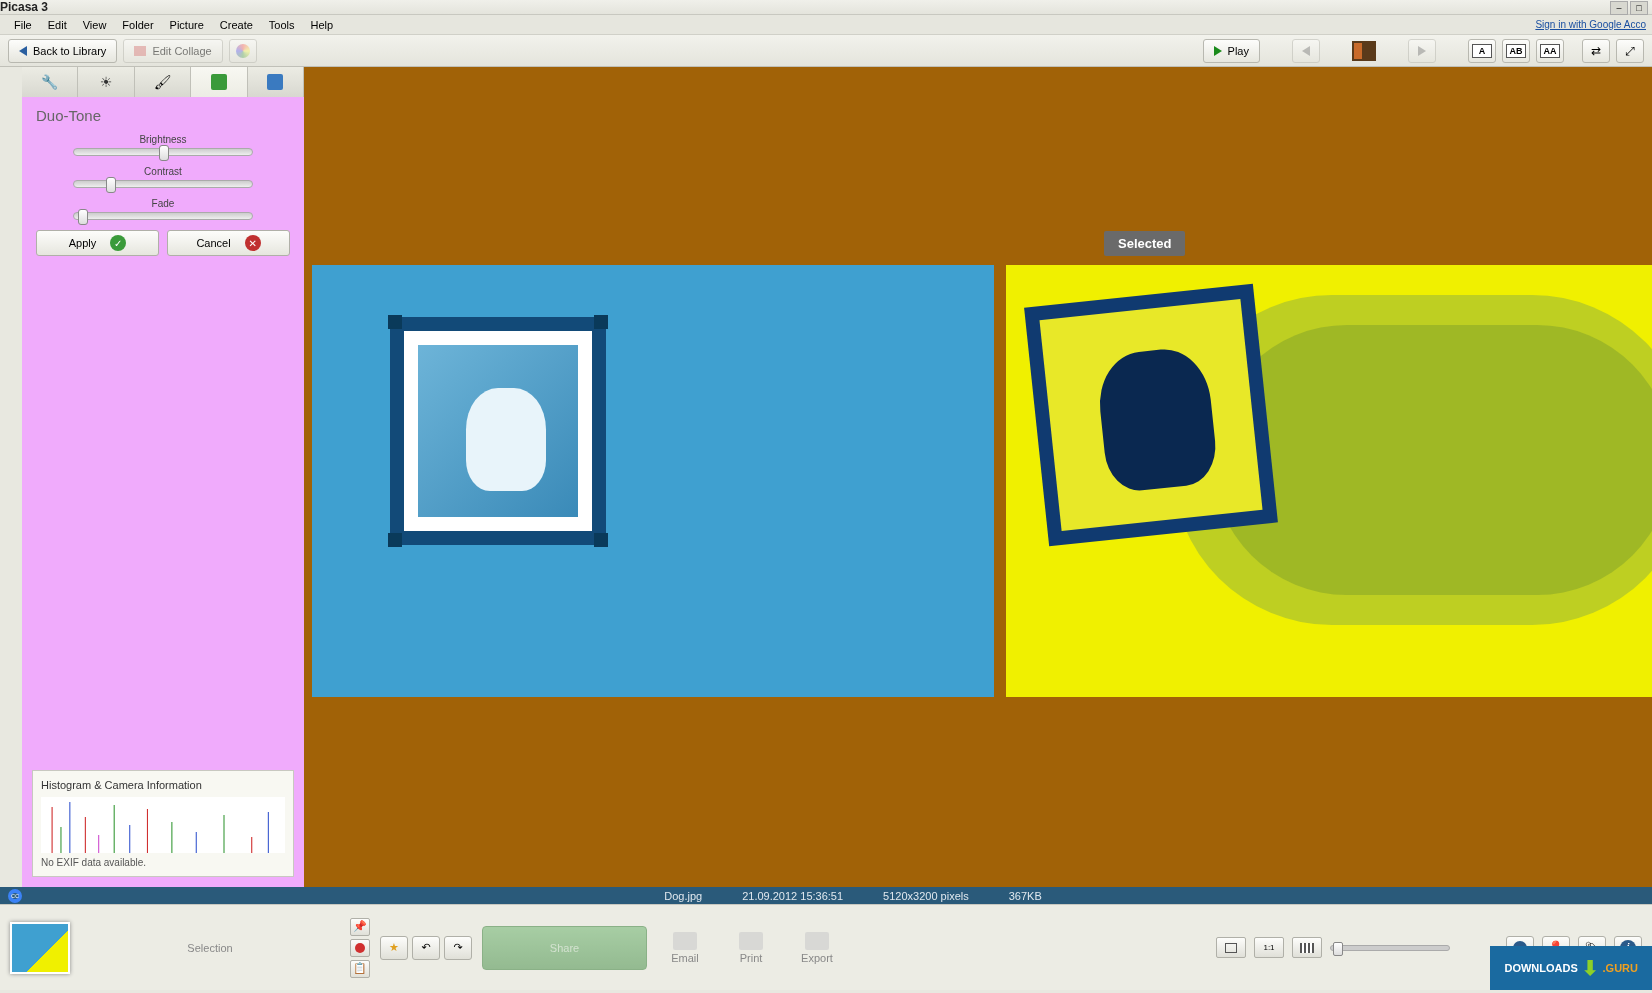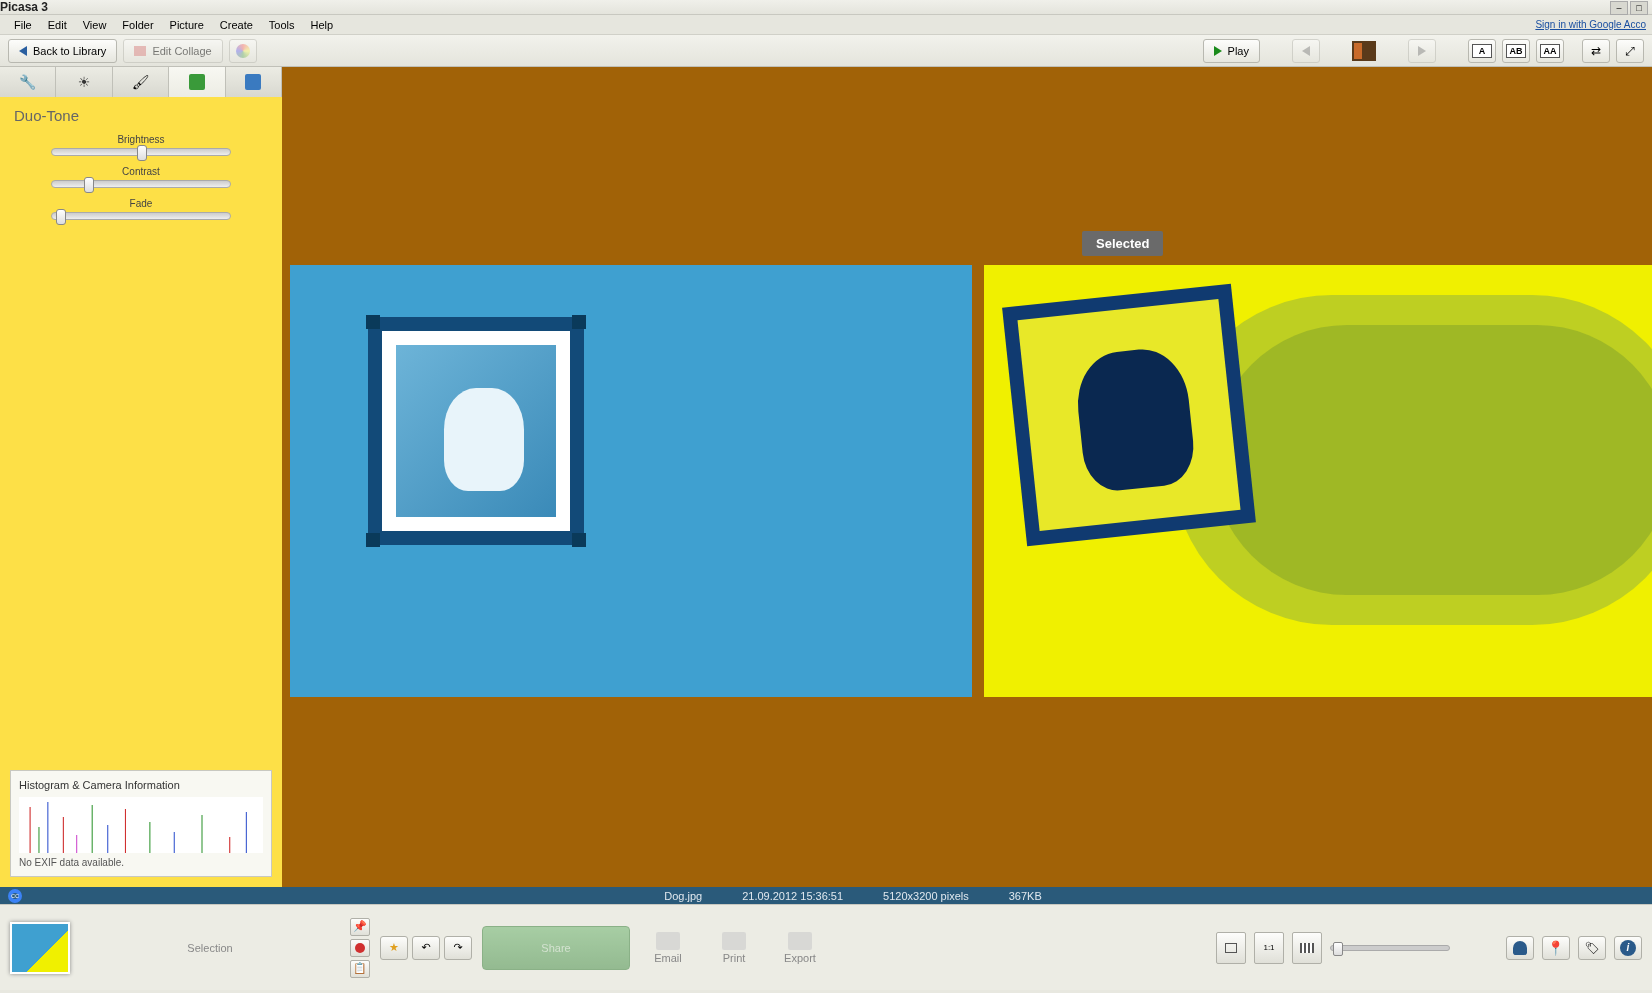--- a/index.html
+++ b/index.html
@@ -27,21 +27,21 @@
 .arrow-left { width:0;height:0;border-top:5px solid transparent;border-bottom:5px solid transparent;border-right:8px solid #2a5fa0; }
 .play-tri { width:0;height:0;border-top:5px solid transparent;border-bottom:5px solid transparent;border-left:8px solid #1a8a1a; }
 .nav-arrow { width:0;height:0;border-top:5px solid transparent;border-bottom:5px solid transparent; }
 .nav-arrow.l { border-right:8px solid #888; }
 .nav-arrow.r { border-left:8px solid #888; }
 .square-icon { width: 24px; height: 20px; background: linear-gradient(90deg,#c86a2a 40%,#5a3a1a 40%); border: 2px solid #5a3a1a; }
 .txt-icon { width: 20px; height: 14px; border: 1px solid #555; display: flex; align-items: center; justify-content: center; font-size: 9px; font-weight: bold; background: #fff; }
 
 
 .mainrow { display: flex; height: 820px; }
-.sidebar { width: 282px; background: #fde047; display: flex; flex-direction: column; }
+.sidebar { width: 282px; background: #f0abfc; display: flex; flex-direction: column; margin-left: 22px; }
 .tabstrip { height: 30px; display: flex; background: #d8d8d0; }
 .tabstrip .tab { flex: 1; display: flex; align-items: center; justify-content: center; border-right: 1px solid #c0c0b8; background: linear-gradient(#ececE4,#d8d8d0); cursor: pointer; }
 .tabstrip .tab.active { background: linear-gradient(#f8f8f2,#ececE4); }
 
 .panel { padding: 10px 14px; }
 .panel-title { font-size: 15px; color: #666; margin-bottom: 10px; }
 .color-row { display: flex; gap: 30px; margin-bottom: 14px; }
 .color-block { text-align: center; }
 .color-block .lbl { font-size: 10px; color: #444; margin-bottom: 4px; display:block;}
 .color-pick { display: flex; align-items: center; gap: 4px; }
@@ -93,25 +93,25 @@
 .statusbar .sflex { flex: 1; }
 
 
 .tray { height: 86px; background: #ececE4; display: flex; align-items: center; padding: 0 10px; gap: 10px; border-top: 1px solid #c8c8c0; position: relative; }
 .thumb { width: 60px; height: 52px; background: linear-gradient(135deg,#3fa0d0 60%,#f0f000 60%); border: 2px solid #fff; box-shadow: 0 0 4px #888; }
 .tray-label { flex: 0 0 260px; text-align: center; color: #888; }
 .tray-icons { display: flex; flex-direction: column; gap: 3px; }
 .tiny-btn { width: 20px; height: 18px; background: linear-gradient(#fdfdfb,#e0e0d8); border: 1px solid #b0b0a8; border-radius: 2px; display:flex;align-items:center;justify-content:center; cursor:pointer;}
 .star-btn { width: 28px; height: 24px; background: linear-gradient(#fdfdfb,#e0e0d8); border: 1px solid #b0b0a8; border-radius: 3px; display:flex;align-items:center;justify-content:center; cursor:pointer;}
 .rotate-row { display: flex; gap: 4px; }
-.share-btn { width: 148px; height: 44px; background: linear-gradient(#7aba7a,#5a9a5a); border: 1px solid #4a8a4a; border-radius: 4px; display:flex;align-items:center;justify-content:center;color:rgba(255,255,255,0.6);font-size:12px; opacity:0.6; cursor:pointer;}
+.share-btn { width: 165px; height: 44px; background: linear-gradient(#7aba7a,#5a9a5a); border: 1px solid #4a8a4a; border-radius: 4px; display:flex;align-items:center;justify-content:center;color:rgba(255,255,255,0.6);font-size:12px; opacity:0.6; cursor:pointer;}
 .action-col { display: flex; flex-direction: column; align-items: center; gap: 2px; color: #888; font-size: 10px; width: 56px;}
 .action-col .ico { width: 24px; height: 18px; background: #ccc; opacity: 0.6; border-radius: 2px; }
 .tray-right { margin-left: auto; display: flex; align-items: center; gap: 8px; }
-.view-btn { width: 30px; height: 32px; background: linear-gradient(#fdfdfb,#e0e0d8); border: 1px solid #b0b0a8; border-radius: 2px; display:flex;align-items:center;justify-content:center; cursor:pointer;}
+.view-btn { width: 30px; height: 21px; background: linear-gradient(#fdfdfb,#e0e0d8); border: 1px solid #b0b0a8; border-radius: 2px; display:flex;align-items:center;justify-content:center; cursor:pointer;}
 .zoom-slider { width: 120px; height: 6px; background: #ccc; border: 1px solid #aaa; border-radius: 3px; position: relative; }
 .zoom-thumb { position: absolute; left: 2px; top: -4px; width: 10px; height: 14px; background: linear-gradient(#fff,#ddd); border: 1px solid #888; border-radius: 2px; }
 .round-btn { width: 28px; height: 24px; background: linear-gradient(#fdfdfb,#e0e0d8); border: 1px solid #b0b0a8; border-radius: 3px; display:flex;align-items:center;justify-content:center; cursor:pointer;}
 .watermark { position: absolute; right: 0; bottom: 0; background: #1a6aa0; color: #fff; font-size: 18px; font-weight: bold; padding: 6px 14px; display:flex;align-items:center;gap:4px; height:44px;}
 .watermark .g { color: #f0a020; }
 
 
 .wrench-ico::before { content: "🔧"; font-size: 14px; }
 .sun-ico::before { content: "☀"; font-size: 14px; color:#333;}
 .brush-ico::before { content: "🖌"; font-size: 14px; }
@@ -231,20 +231,30 @@
             <div class="slider-thumb" style="left:18%"></div>
           </div>
       </div>
       <div class="slider-block">
         <span class="lbl">Fade</span>
         <div class="slider-track">
             <div class="slider-thumb" style="left:2%"></div>
           </div>
       </div>
 
+      <div class="btn-row">
+        <div class="pbtn">
+          <span>Apply</span>
+          <span class="check-circ">✓</span>
+        </div>
+        <div class="pbtn">
+          <span>Cancel</span>
+          <span class="x-circ">✕</span>
+        </div>
+      </div>
     </div>
 
     <div class="sidebar-flex"></div>
 
     <div class="histo-box">
       <div class="histo-title">Histogram &amp; Camera Information</div>
       <div class="histo-chart">
         <svg width="100%" height="56" viewBox="0 0 220 56" preserveAspectRatio="none">
           <line x1="10" y1="56" x2="10" y2="10" stroke="#d03030"></line>
           <line x1="18" y1="56" x2="18" y2="30" stroke="#3a9a3a"></line>
@@ -374,13 +384,18 @@
         <span class="loc-ico"></span>
       </div>
     <div class="round-btn">
         <span class="tag-ico"></span>
       </div>
     <div class="round-btn">
         <span class="info-ico">i</span>
       </div>
   </div>
 
+  <div class="watermark">
+    <span>DOWNLOADS</span>
+    <span style="color:#8dd028;font-size:20px;">⬇</span>
+    <span class="g">.GURU</span>
+  </div>
 </div>
 
 </body></html>

